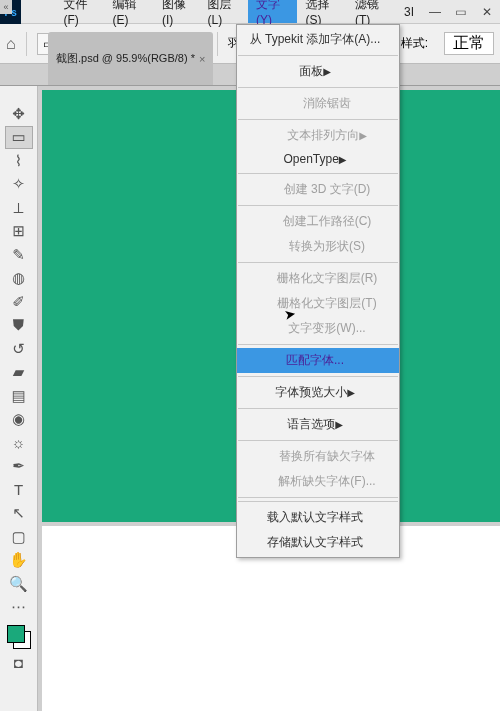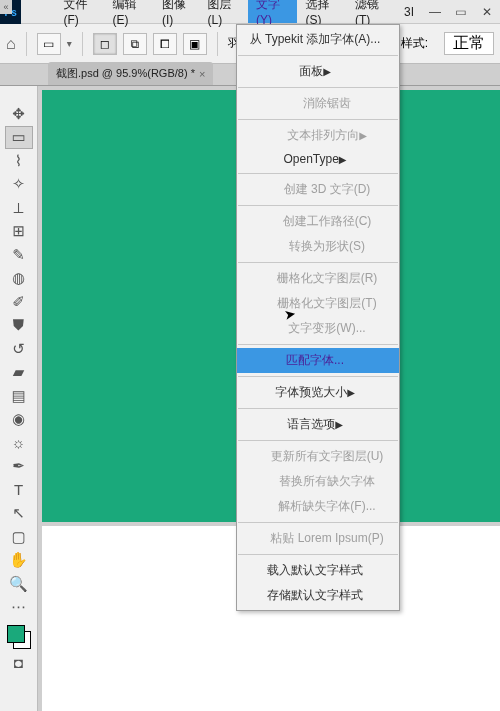--- a/index.html
+++ b/index.html
@@ -14,21 +14,21 @@
 
   .optbar { height: 40px; background: #f0f0f0; border-bottom: 1px solid #bcbcbc; display: flex; align-items: center; padding: 0 6px; gap: 6px; font-size: 12px; }
   .opt-sep { width: 1px; height: 24px; background: #c8c8c8; margin: 0 4px; }
   .opt-home { font-size: 16px; color:#555; }
   .opt-chip { width: 24px; height: 22px; border: 1px solid #bbb; background: #f7f7f7; display:flex; align-items:center; justify-content:center; }
   .opt-chip.active { background: #e0e0e0; box-shadow: inset 0 0 2px #999; }
   .style-box { margin-left:auto; display:flex; align-items:center; gap:16px;}
   .style-sel { border:1px solid #bbb; background:#fff; padding:0 8px; font-size:16px; }
 
   .tabbar { height: 22px; background: #cfcfcf; display:flex; align-items:flex-end; padding-left: 48px; border-bottom:1px solid #9c9c9c;}
-  .doc-tab { background:#bfbfbf; font-size:11px; color:#222; padding:4px 8px; display:flex; align-items:center; gap:4px; border-top-left-radius:3px; border-top-right-radius:3px;}
+  .doc-tab { background:#bfbfbf; font-size:11px; color:#222; padding:19px 8px; display:flex; align-items:center; gap:4px; border-top-left-radius:3px; border-top-right-radius:3px;}
   .doc-tab .x { color:#666; font-size:11px;}
 
   .workspace { display:flex; height: calc(711px - 24px - 40px - 22px); }
   .toolcol { width: 38px; background:#f0f0f0; border-right:1px solid #bcbcbc; display:flex; flex-direction:column; align-items:center; padding-top:2px; gap:0px;}
   .tool { width: 28px; height: 23.5px; display:flex; align-items:center; justify-content:center; color:#555; font-size:15px; position:relative;}
   .tool.sel { background:#d6d6d6; border:1px solid #aaa;}
   .swatches { margin-top:4px; position:relative; width:28px; height:28px;}
   .sw-fg { position:absolute; width:18px; height:18px; background:#1aa97b; border:1px solid #000; left:2px; top:2px; z-index:2;}
   .sw-bg { position:absolute; width:18px; height:18px; background:#fff; border:1px solid #000; right:2px; bottom:2px;}
   .canvas-area { flex:1; background:#cfcfcf; position:relative; display:flex; align-items:flex-start; justify-content:flex-start;}
@@ -182,32 +182,26 @@
       <span>字体预览大小</span>
       <span class="sub-arrow">▶</span>
     </div>
     <div class="dd-sep"></div>
     <div class="dd-row">
       <span>语言选项</span>
       <span class="sub-arrow">▶</span>
     </div>
     <div class="dd-sep"></div>
     <div class="dd-row disabled">
-      <span>更新所有文字图层(U)</span>
-    </div>
-    <div class="dd-row disabled">
       <span>替换所有缺欠字体</span>
     </div>
     <div class="dd-row disabled">
       <span>解析缺失字体(F)...</span>
     </div>
     <div class="dd-sep"></div>
-    <div class="dd-row disabled">
-      <span>粘贴 Lorem Ipsum(P)</span>
-    </div>
     <div class="dd-sep"></div>
     <div class="dd-row">
       <span>载入默认文字样式</span>
     </div>
     <div class="dd-row">
       <span>存储默认文字样式</span>
     </div>
   </div>
 
 <div class="cursor">➤</div>

